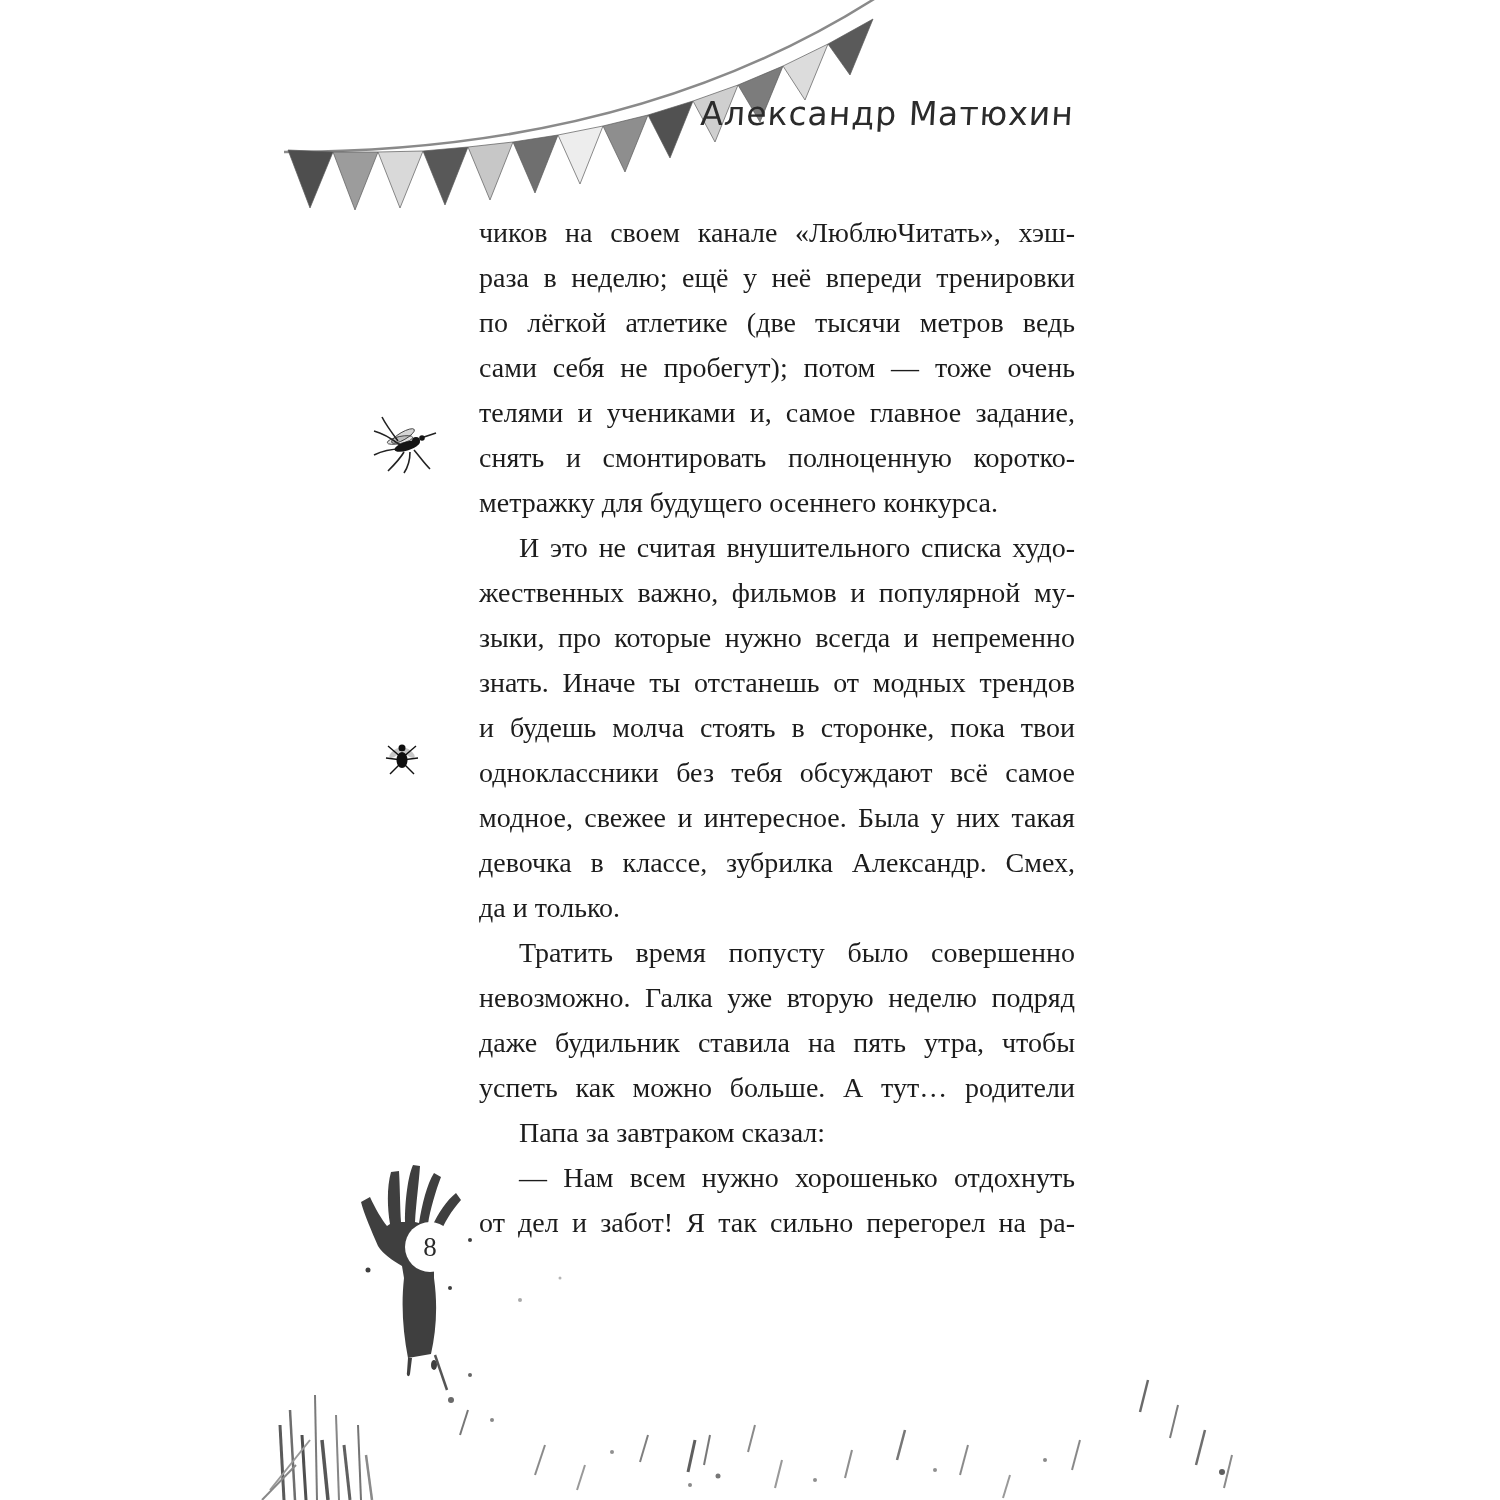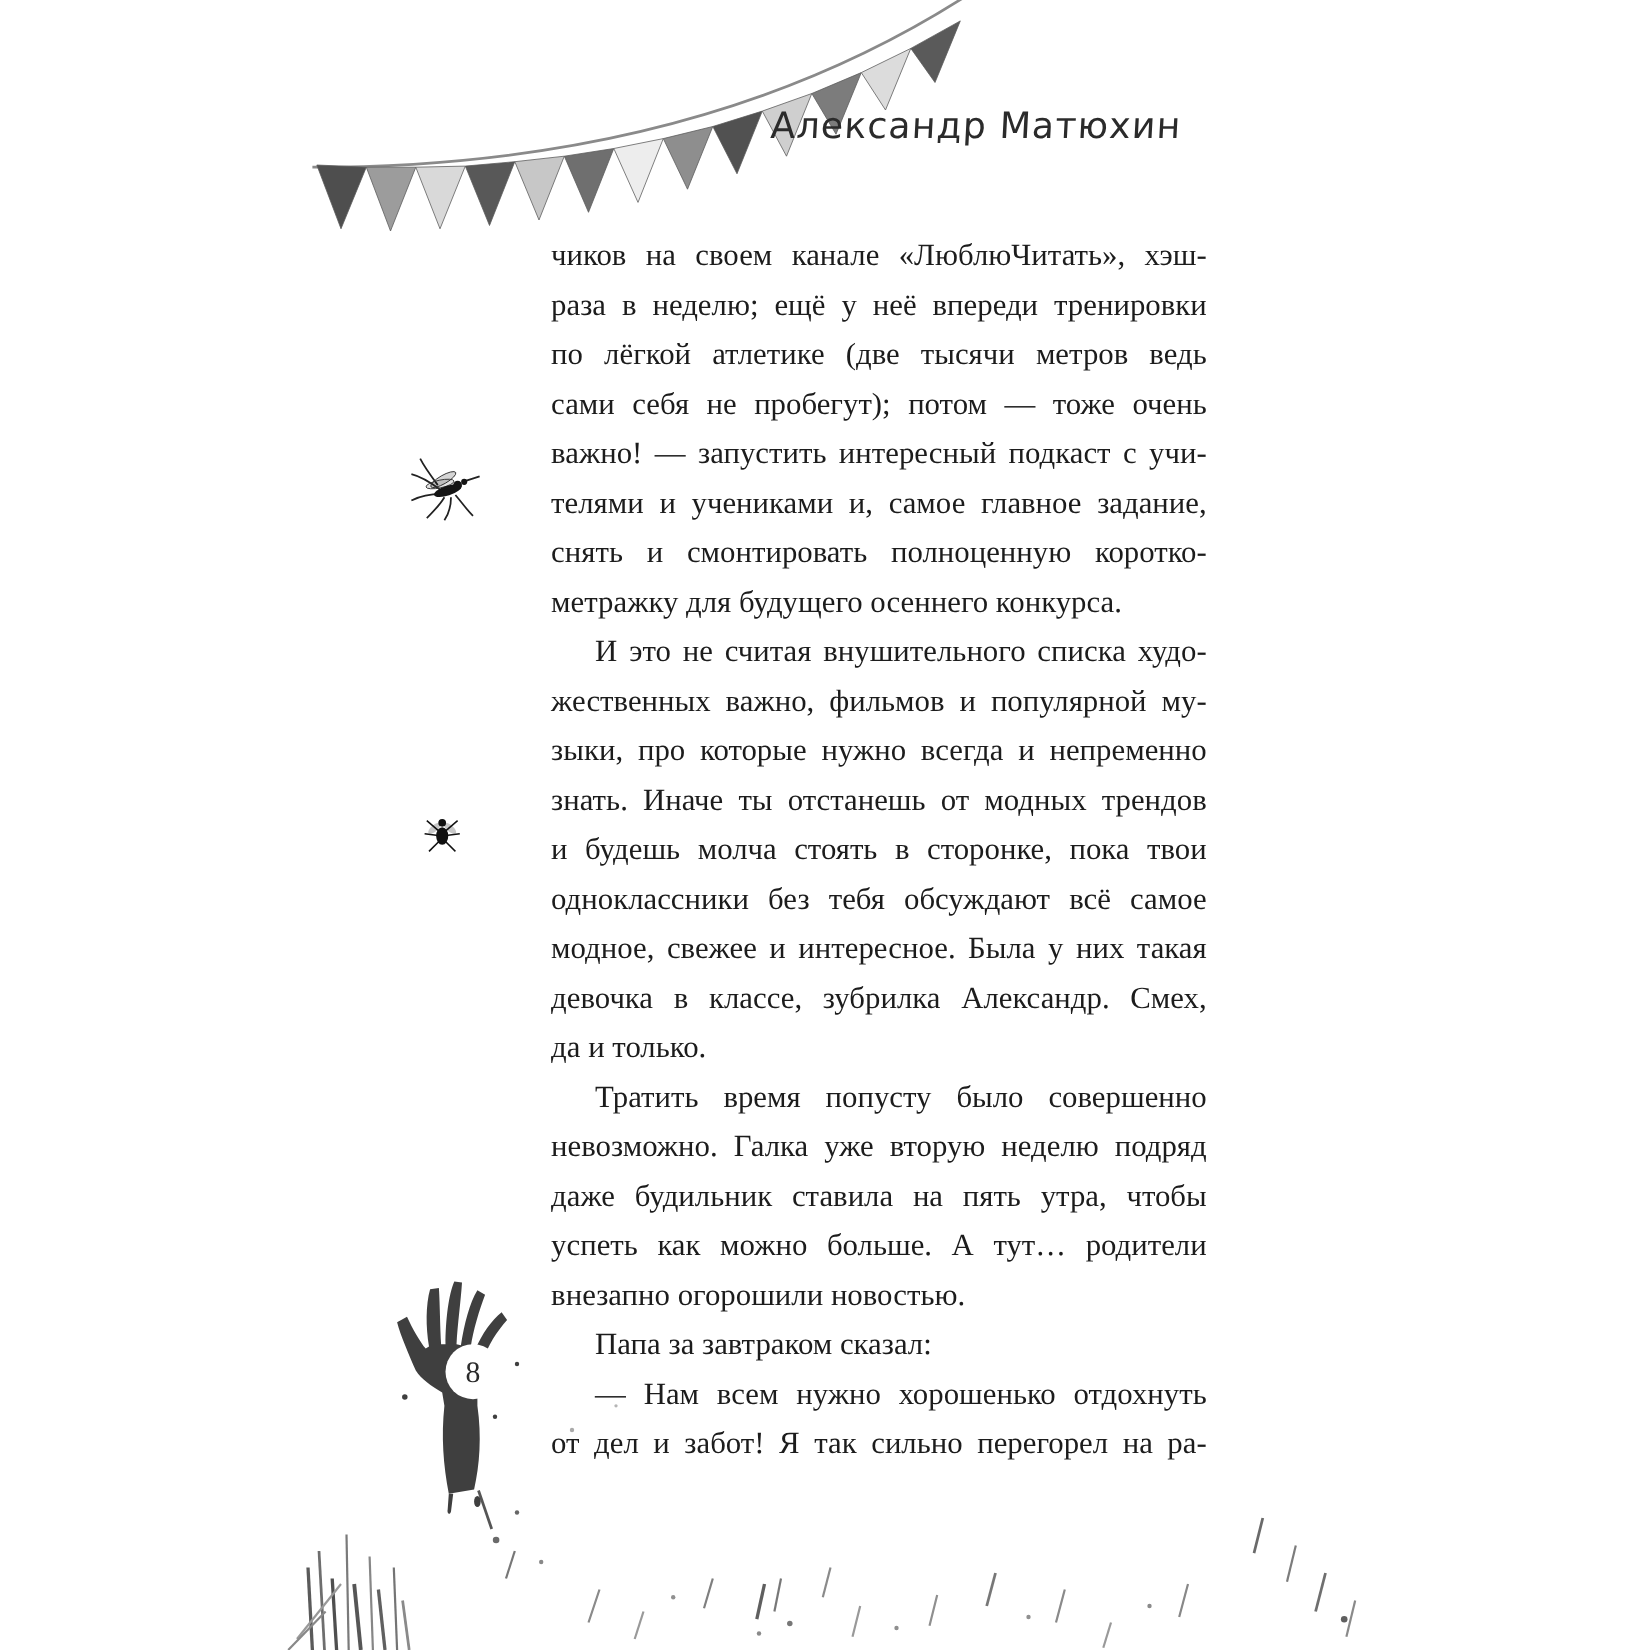--- a/index.html
+++ b/index.html
@@ -9,21 +9,21 @@
     background:#ffffff; overflow:hidden;
     font-family:"Liberation Serif", serif;
   }
   .running-header {
     position:absolute; top:94px; left:478px; width:596px;
     text-align:right; font-family:"DejaVu Sans", sans-serif;
     font-size:33px; color:#2b2b2b; letter-spacing:1px;
     transform:skewX(-3deg); z-index:2;
   }
   .text-column {
-    position:absolute; top:210px; left:501px; width:596px;
+    position:absolute; top:210px; left:479px; width:596px;
     font-size:28px; line-height:45px; color:#1c1c1c; z-index:2;
   }
   .line { text-align:justify; text-align-last:justify; }
   .line.last { text-align-last:left; }
   .paragraph.indent .line:first-child { text-indent:40px; }
   .deco { position:absolute; z-index:1; }
   .page-number {
     position:absolute; left:405px; top:1222px; width:50px; height:50px;
     background:#ffffff; border-radius:50%;
     display:flex; align-items:center; justify-content:center;
@@ -85,42 +85,40 @@
     <ellipse cx="20" cy="24" rx="5.5" ry="8" fill="#0f0f0f"></ellipse>
     <circle cx="20" cy="12" r="3.5" fill="#0f0f0f"></circle>
   </svg>
 
   <div class="text-column">
       <div class="paragraph">
         <div class="line">чиков на своем канале «ЛюблюЧитать», хэш-</div>
         <div class="line">раза в неделю; ещё у неё впереди тренировки</div>
         <div class="line">по лёгкой атлетике (две тысячи метров ведь</div>
         <div class="line">сами себя не пробегут); потом — тоже очень</div>
-        <div class="line">важно! — запустить интересный подкаст с учи-</div>
         <div class="line">телями и учениками и, самое главное задание,</div>
         <div class="line">снять и смонтировать полноценную коротко-</div>
         <div class="line last">метражку для будущего осеннего конкурса.</div>
       </div>
       <div class="paragraph indent">
         <div class="line">И это не считая внушительного списка худо-</div>
         <div class="line">жественных важно, фильмов и популярной му-</div>
         <div class="line">зыки, про которые нужно всегда и непременно</div>
         <div class="line">знать. Иначе ты отстанешь от модных трендов</div>
         <div class="line">и будешь молча стоять в сторонке, пока твои</div>
         <div class="line">одноклассники без тебя обсуждают всё самое</div>
         <div class="line">модное, свежее и интересное. Была у них такая</div>
         <div class="line">девочка в классе, зубрилка Александр. Смех,</div>
         <div class="line last">да и только.</div>
       </div>
       <div class="paragraph indent">
         <div class="line">Тратить время попусту было совершенно</div>
         <div class="line">невозможно. Галка уже вторую неделю подряд</div>
         <div class="line">даже будильник ставила на пять утра, чтобы</div>
         <div class="line">успеть как можно больше. А тут… родители</div>
-        <div class="line last">внезапно огорошили новостью.</div>
       </div>
       <div class="paragraph indent">
         <div class="line last">Папа за завтраком сказал:</div>
       </div>
       <div class="paragraph indent">
         <div class="line">— Нам всем нужно хорошенько отдохнуть</div>
         <div class="line">от дел и забот! Я так сильно перегорел на ра-</div>
       </div>
     </div>
 

